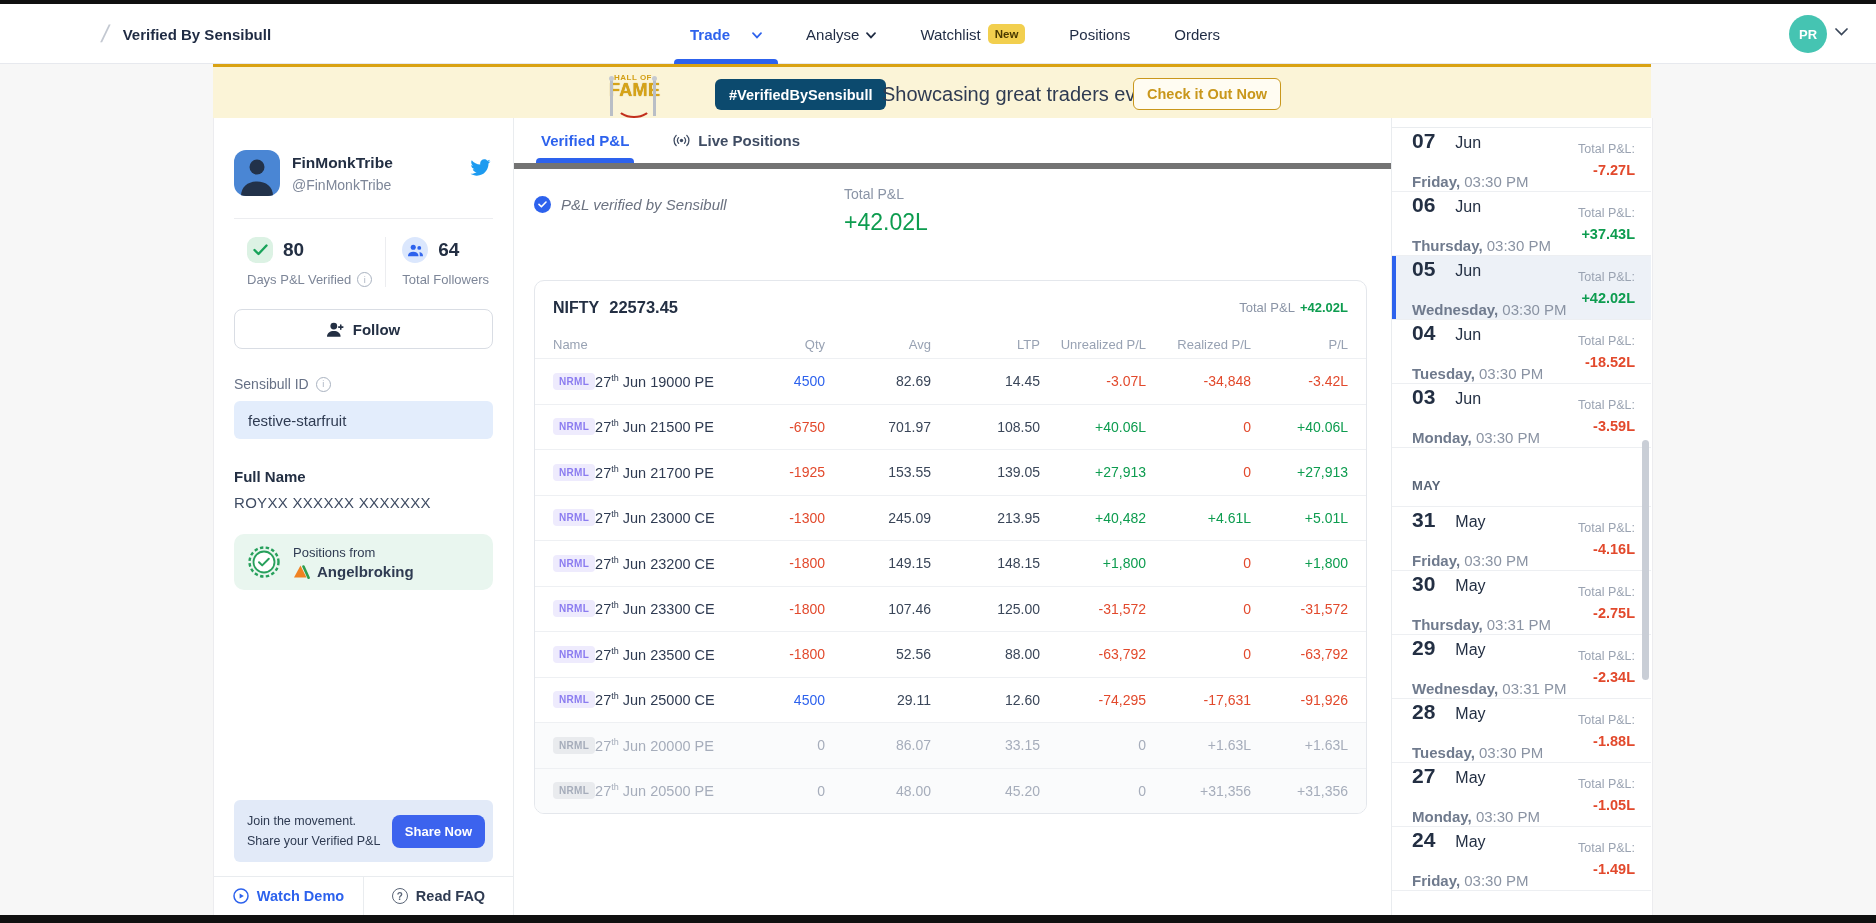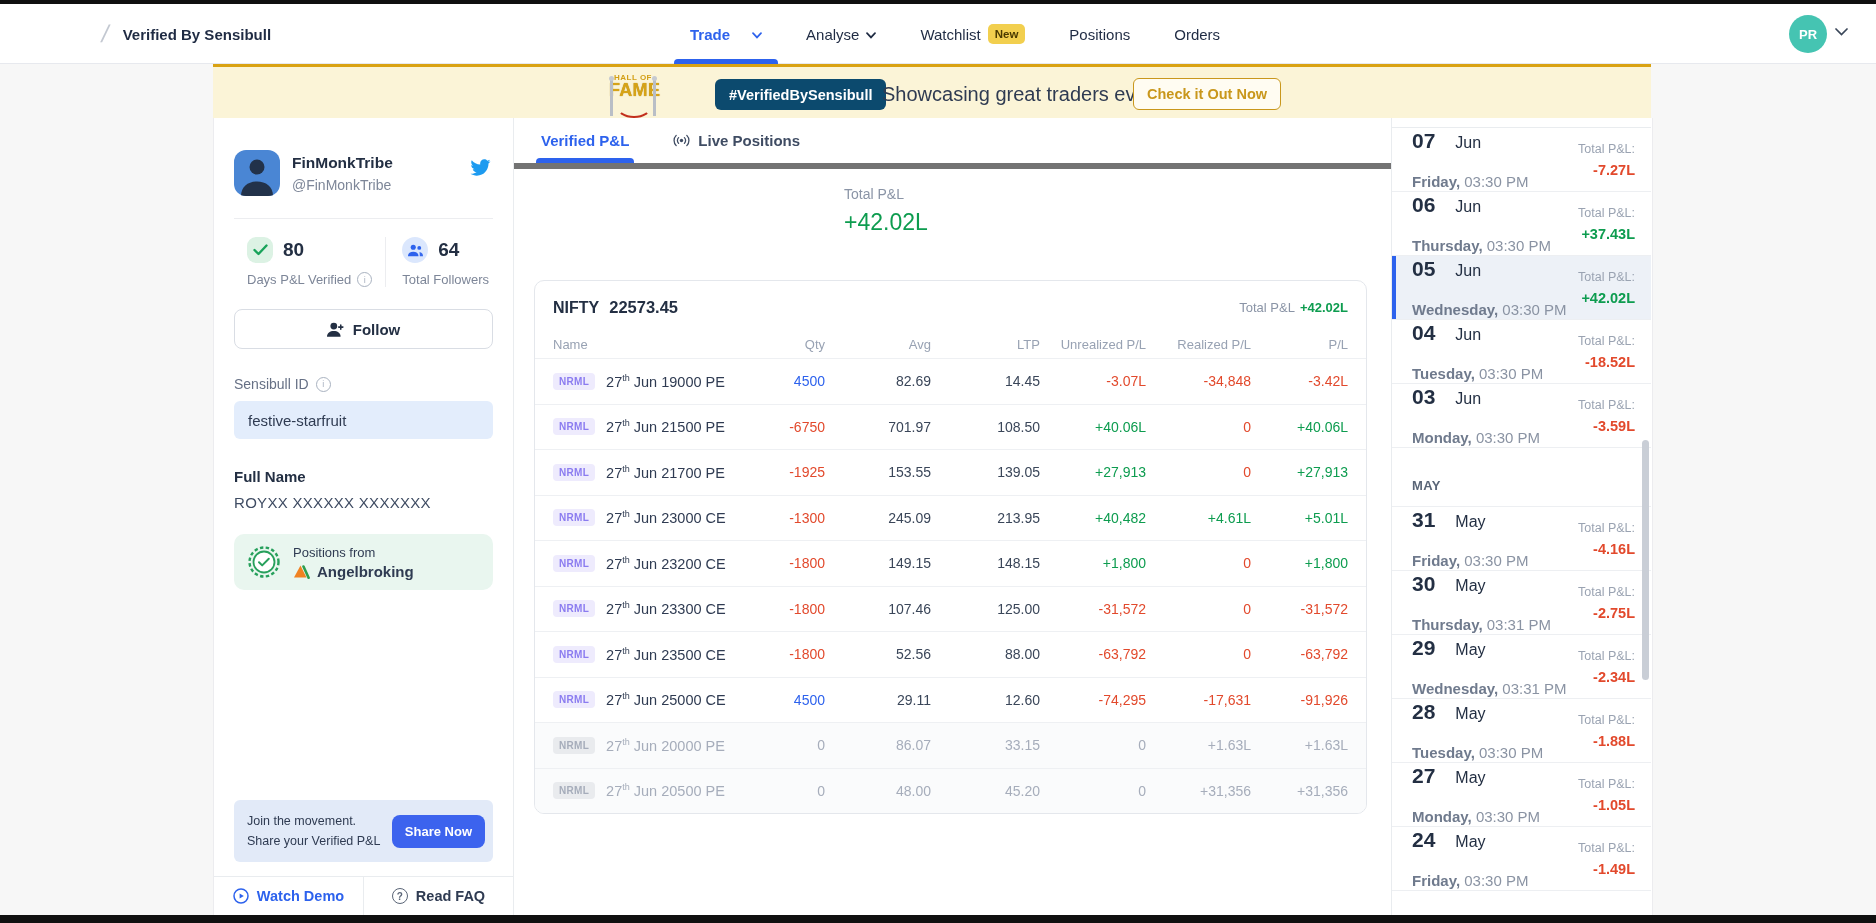--- a/index.html
+++ b/index.html
@@ -115,21 +115,21 @@
         border-radius:10px;background:#fff;overflow:hidden;}
   .card-head{display:flex;align-items:center;justify-content:space-between;padding:17px 18px 13px;}
   .nifty{display:flex;gap:10px;align-items:baseline;font-size:16px;font-weight:600;color:#232f43;text-align:center;}
   .nifty .px{font-size:16.5px;font-weight:700;}
   .card-total{font-size:13px;color:#8a94a6;}
   .card-total b{color:#0d9c4f;font-weight:600;margin-left:5px;}
   .thead,.trow{display:grid;grid-template-columns:1fr 95px 106px 109px 106px 105px 97px;align-items:center;padding:0 18px;}
   .thead{height:28px;font-size:13px;color:#98a2b3;}
   .trow{height:44.5px;border-top:1px solid #eef0f3;font-size:14px;cursor:pointer;}
   .cell-num{text-align:right;}
-  .name-cell{display:flex;gap:11px;}
+  .name-cell{display:flex;}
   .badge{font-size:10px;font-weight:700;color:#8b7cf0;background:#eeebfd;padding:3px 6px;border-radius:4px;letter-spacing:.3px;}
   .iname{font-size:14.5px;color:#2f3b52;}
   .iname sup{font-size:9px;}
   .c-dark{color:#3a4659;} .c-blue{color:#2d62ed;} .c-red{color:#e2492c;} .c-green{color:#0d9c4f;} .c-gray{color:#a6adbb;}
   .trow.muted{background:#fafbfc;}
   .trow.muted .iname,.trow.muted .cell-num{color:#a6adbb;}
   .trow.muted .badge{background:#e9ebee;color:#a6adbb;}
 
   
   .sr-sliver{height:9px;border-bottom:1px solid #e9ecef;}
@@ -331,20 +331,28 @@
           <span class="live-ic" style="display: flex;">
             <svg width="17" height="13" viewBox="0 0 17 13" fill="none" stroke="currentColor" stroke-width="1.3" stroke-linecap="round">
               <circle cx="8.5" cy="6.5" r="1.7" fill="currentColor" stroke="none"></circle>
               <path d="M5.6 3.6a4.1 4.1 0 0 0 0 5.8M11.4 3.6a4.1 4.1 0 0 1 0 5.8M3.2 1.4a7.2 7.2 0 0 0 0 10.2M13.8 1.4a7.2 7.2 0 0 1 0 10.2"></path>
             </svg>
           </span>
           <span>Live Positions</span>
         </div>
       </div>
 
+    <div class="vrow">
+      <span class="vcheck">
+        <svg width="9" height="7" viewBox="0 0 9 7">
+            <path d="M1 3.4l2.4 2.4L8 1" fill="none" stroke="#fff" stroke-width="1.6" stroke-linecap="round" stroke-linejoin="round"></path>
+          </svg>
+      </span>
+      <span class="vnote">P&amp;L verified by Sensibull</span>
+    </div>
 
     <div class="total-block">
       <div class="total-label">Total P&amp;L</div>
       <div class="total-value">+42.02L</div>
     </div>
 
     <div class="card">
       <div class="card-head">
         <div class="nifty">
           <span>NIFTY</span>

